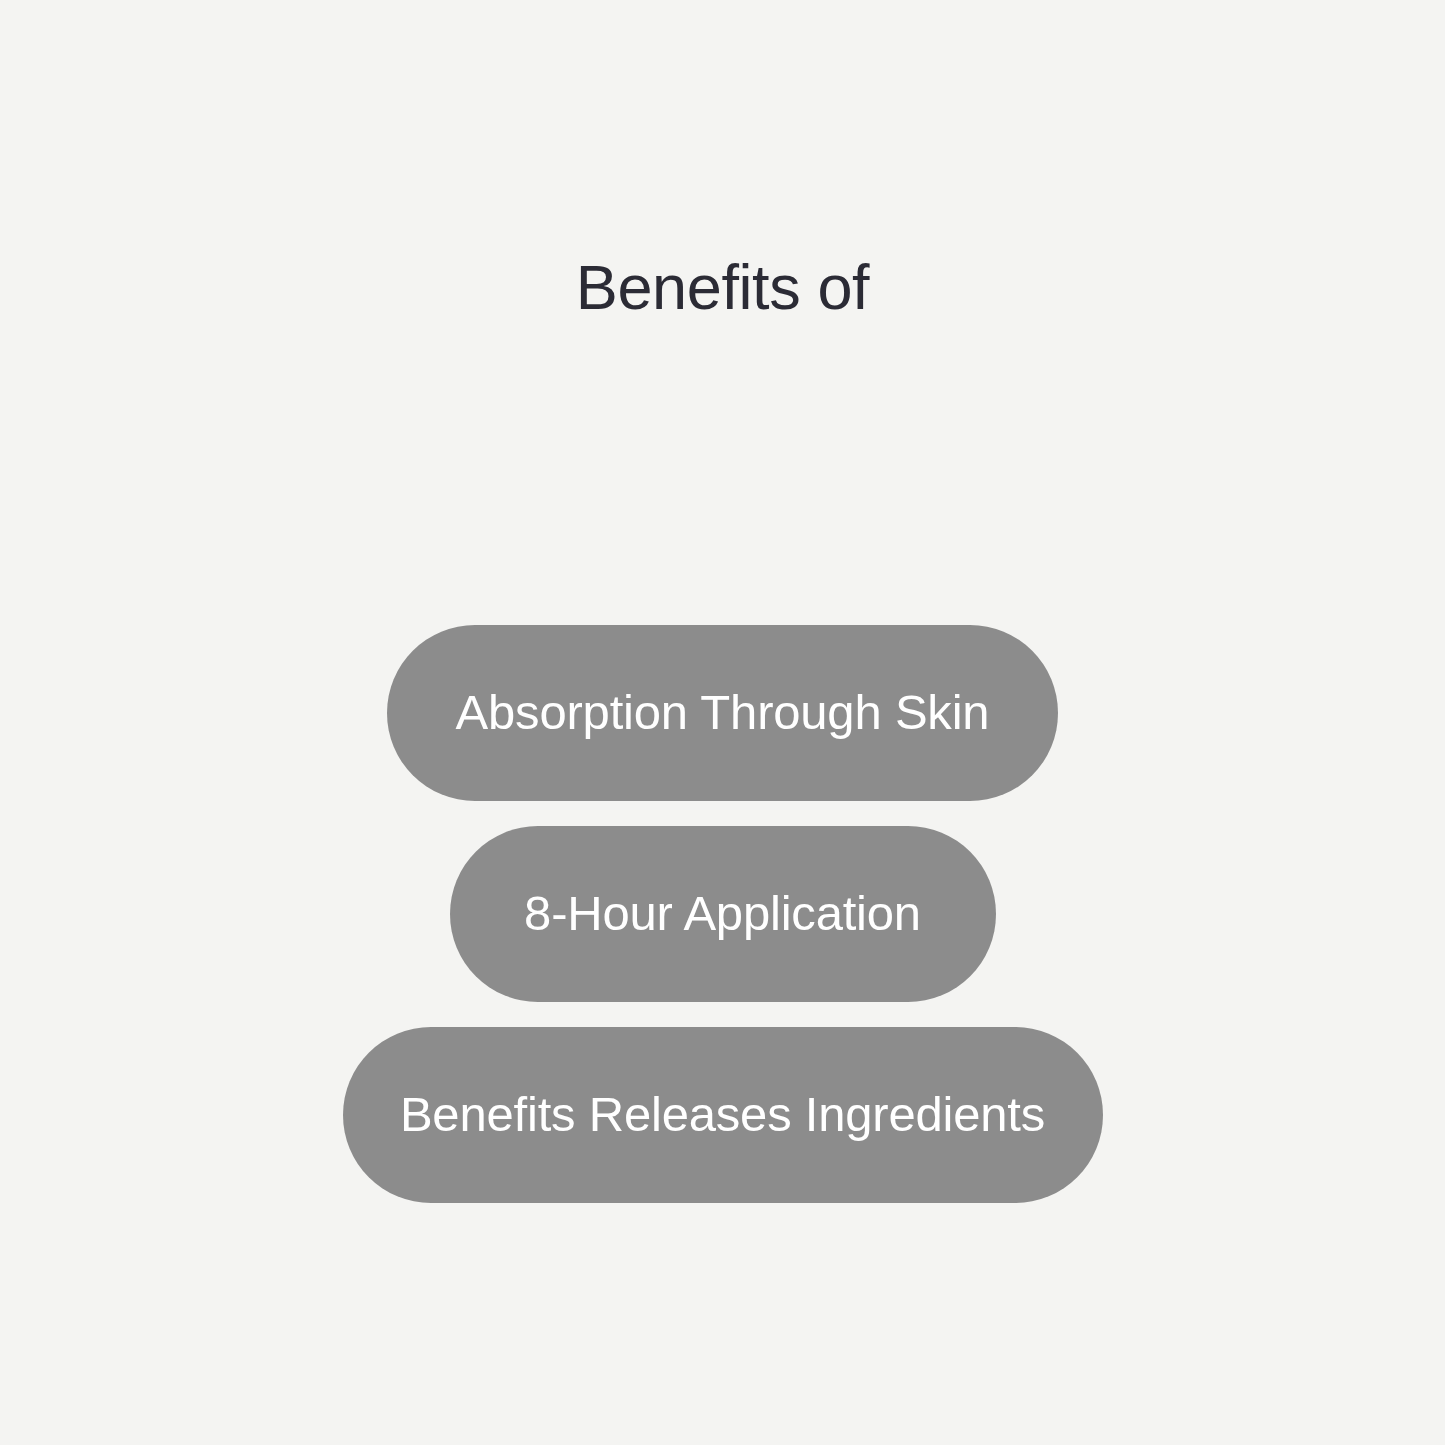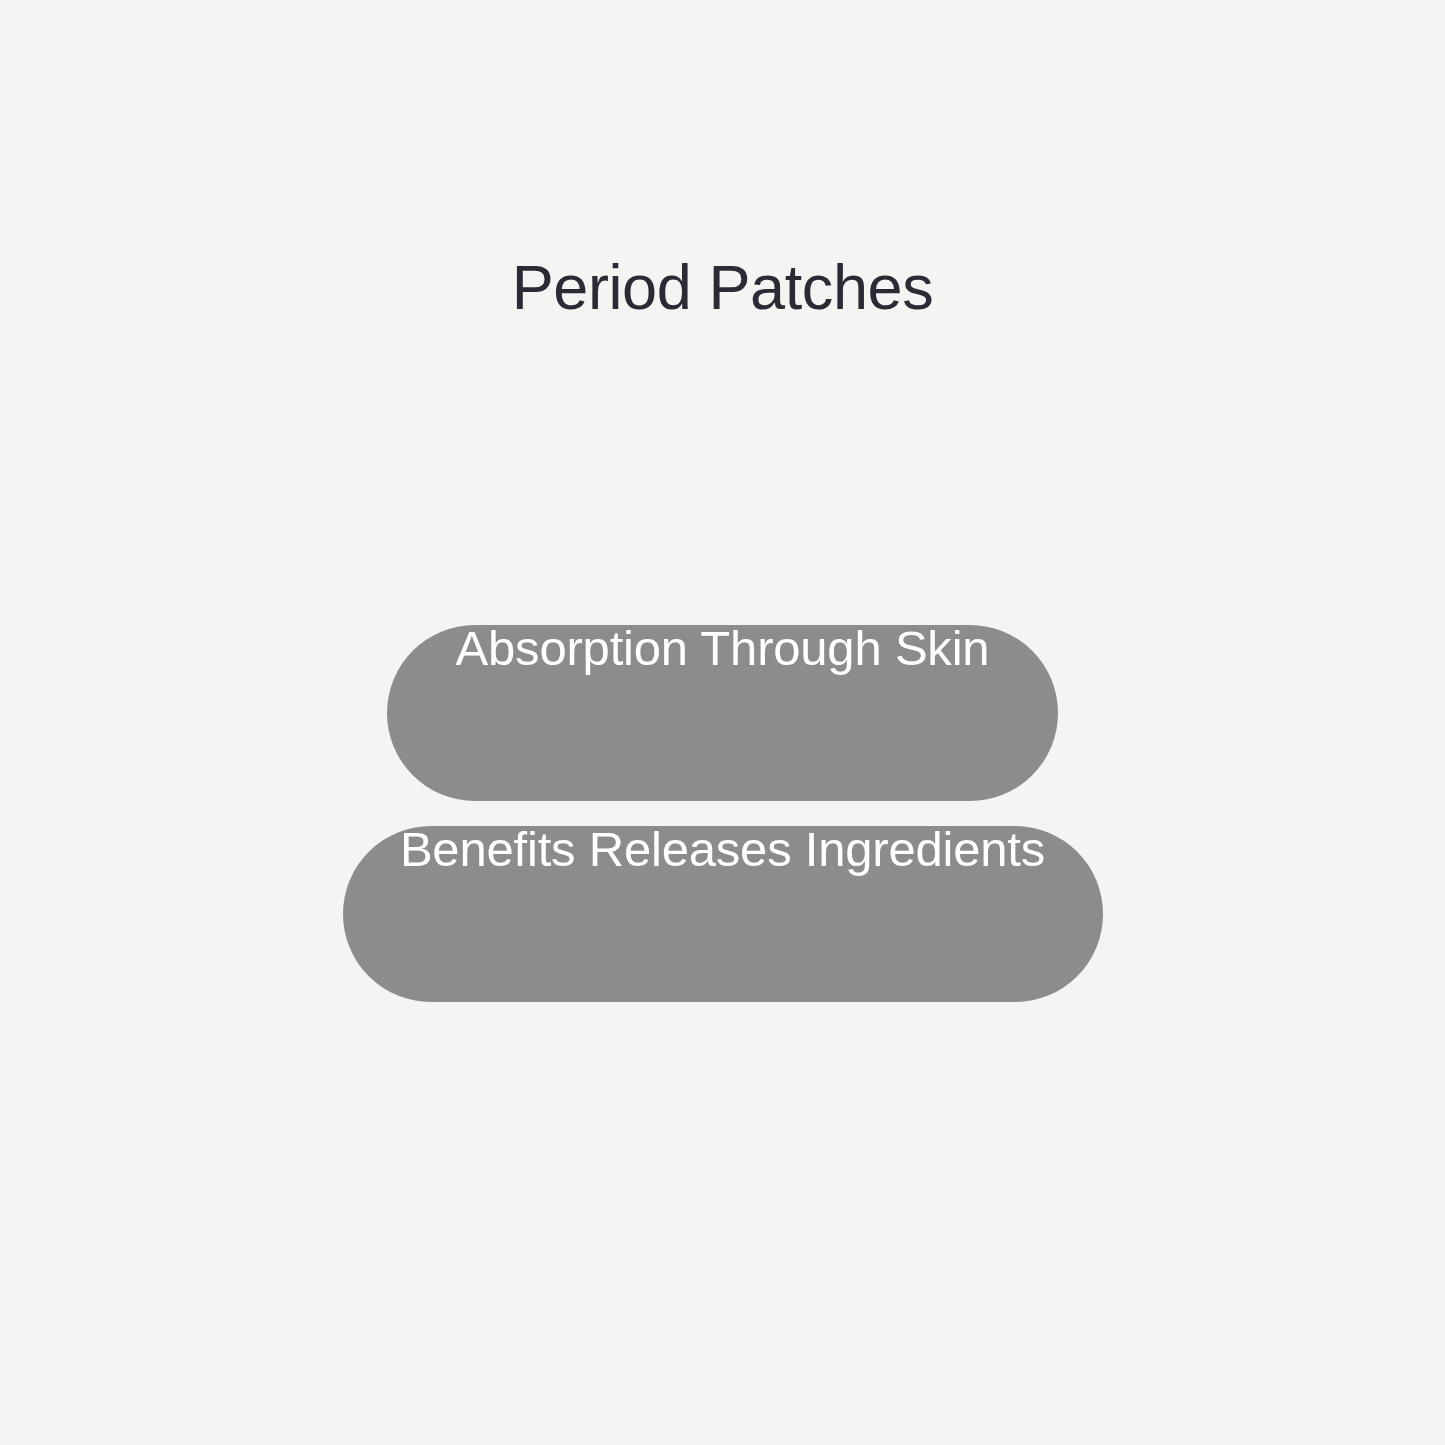--- a/index.html
+++ b/index.html
@@ -49,23 +49,24 @@
     align-items: center;
     gap: 25px;
   }
 
   .pill {
     height: 176px;
     border-radius: 999px;
     background: #8c8c8c;
     color: #ffffff;
     display: flex;
+    align-items: center;
     justify-content: center;
     box-sizing: border-box;
-    padding: 0 34px;
+    padding: 16px 34px;
     font-size: 49px;
     font-weight: 400;
     letter-spacing: -0.2px;
     line-height: 1;
     white-space: nowrap;
     user-select: none;
   }
 
   .pill-w1 { width: 671px; }
   .pill-w2 { width: 546px; }
@@ -75,28 +76,31 @@
     display: block;
     transform: translateY(-1px);
   }
 </style>
 </head>
 <body>
 
 <div class="poster">
 
   <div class="title-block">
-    <span class="title-line">Period Patches</span>
+    <span class="title-line">Benefits of</span>
   </div>
 
   <div class="pill-stack">
 
     <div class="pill pill-w1">
       <span class="pill-label">Absorption Through Skin</span>
     </div>
 
+    <div class="pill pill-w2">
+      <span class="pill-label">8-Hour Application</span>
+    </div>
 
     <div class="pill pill-w3">
       <span class="pill-label">Benefits Releases Ingredients</span>
     </div>
 
   </div>
 </div>
 
 </body></html>

